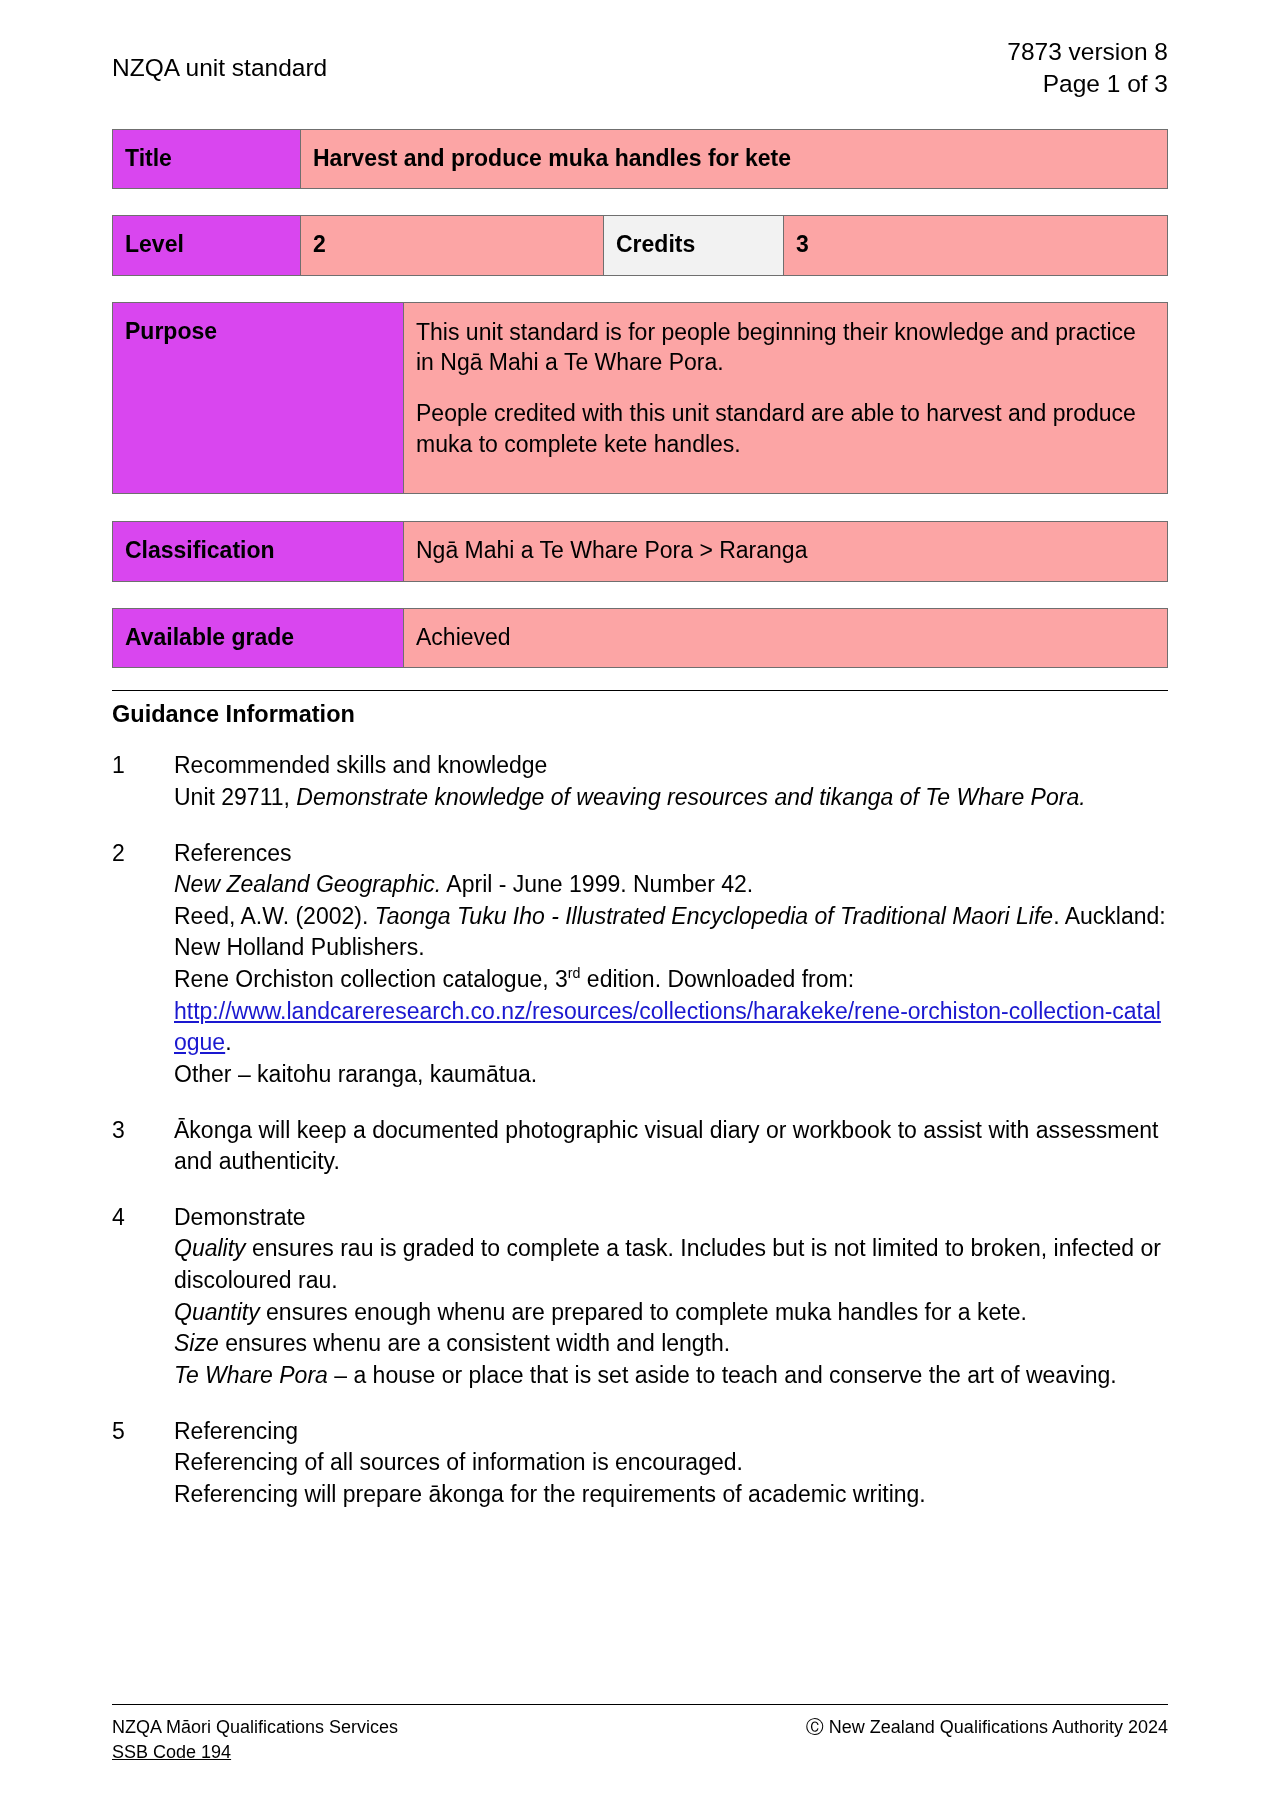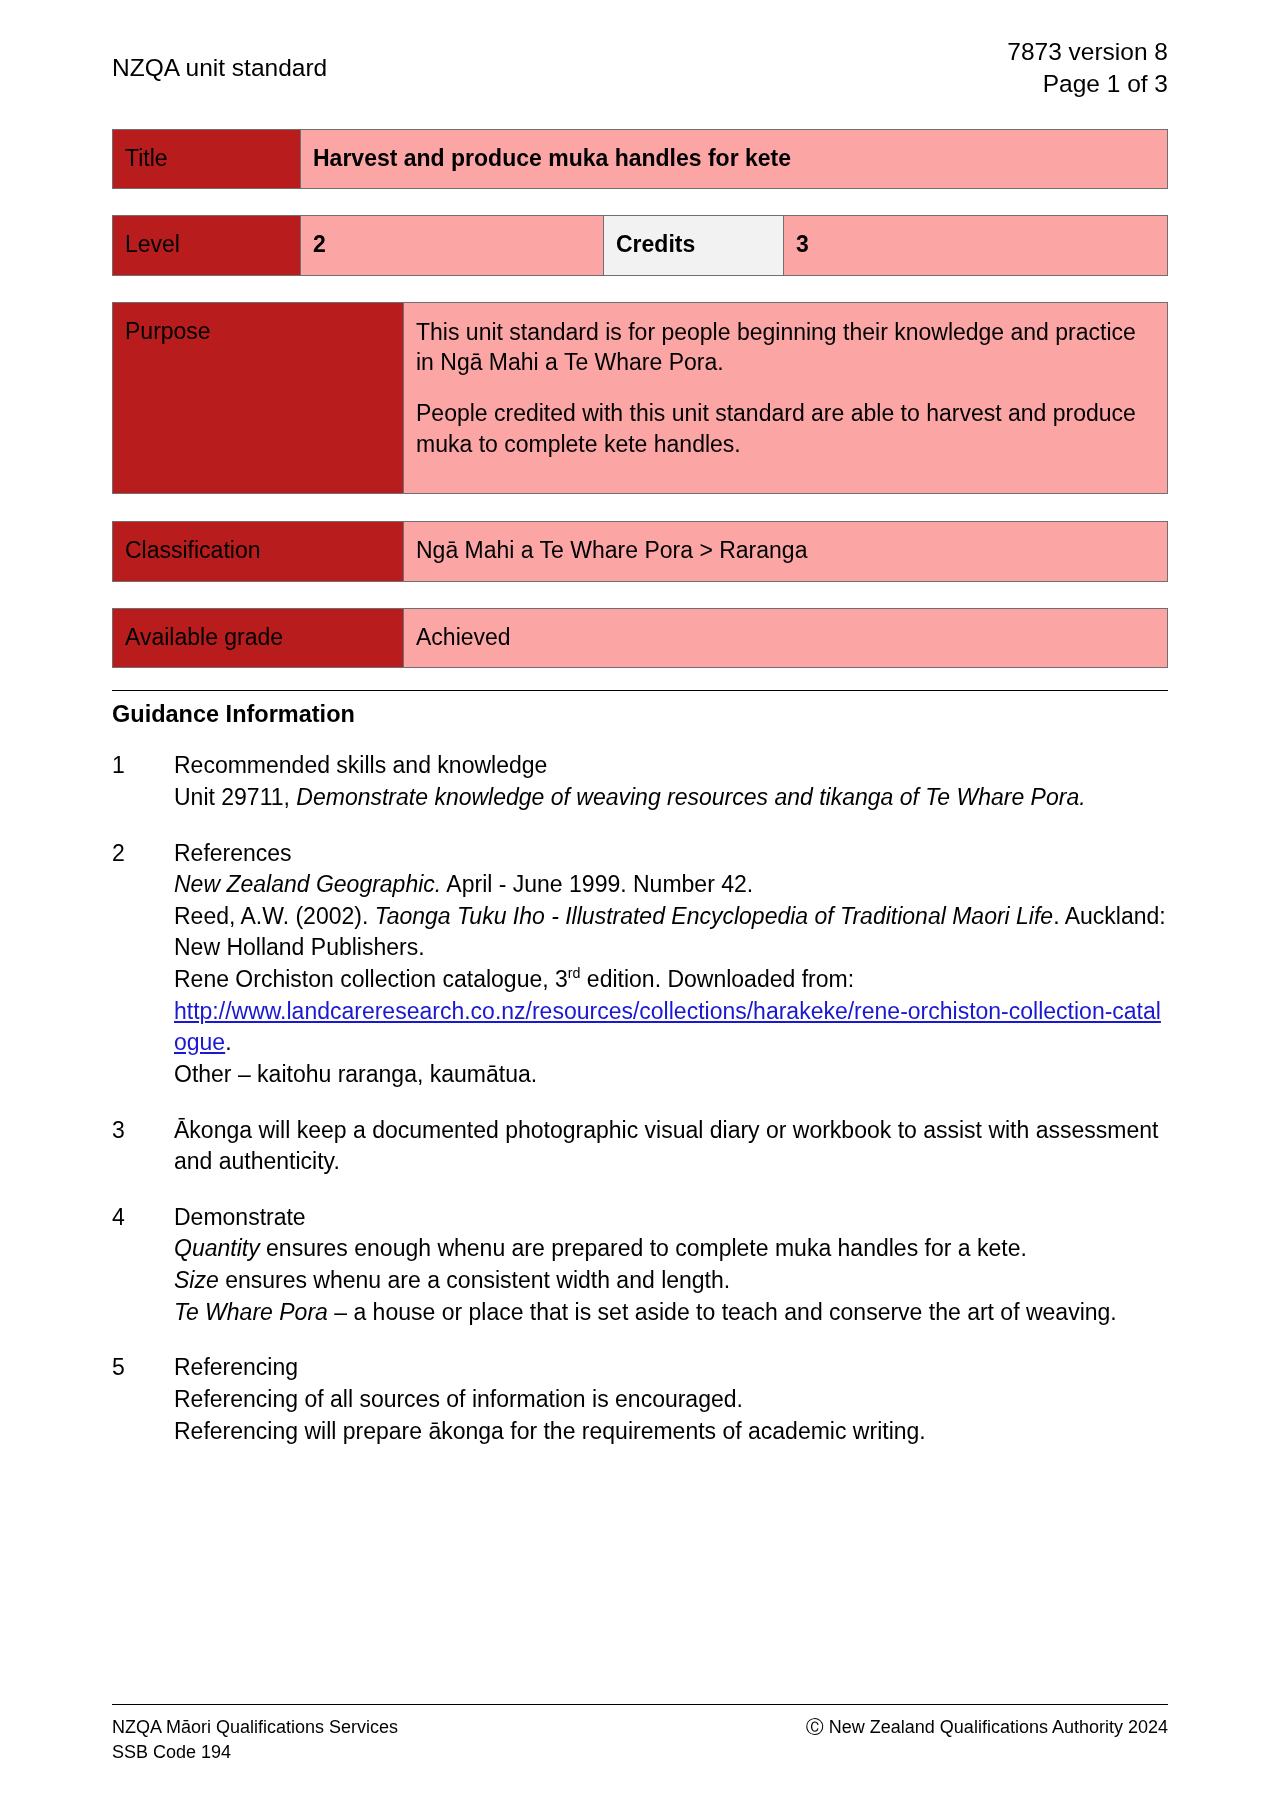--- a/index.html
+++ b/index.html
@@ -46,22 +46,22 @@
     margin-bottom: 26px;
   }
   .ustable td {
     border: 1px solid #6f6f6f;
     padding: 13px 12px 15px 12px;
     font-size: 23px;
     line-height: 1.33;
     vertical-align: top;
   }
   .lbl {
-    background: #b91c1c;
-    font-weight: normal;
+    background: #d946ef;
+    font-weight: bold;
     white-space: nowrap;
   }
   .val { background: #fca5a5; }
 
   .t-title td.lbl  { width: 163px; }
   .t-level td.lbl  { width: 163px; }
   .t-level td.v1   { width: 278px; }
   .t-level td.lbl2 { width: 155px; background:#f2f2f2; font-weight:bold; }
 
   .t-purpose { margin-bottom: 27px; }
@@ -116,21 +116,21 @@
     border: none;
     border-top: 1.6px solid #000;
     margin: 0 0 10px 0;
   }
   .footer-row {
     display: flex;
     justify-content: space-between;
     font-size: 18px;
     line-height: 1.42;
   }
-  .footer-left .l2 { display: block; }
+  .footer-left .l2 { display: block; text-decoration: underline; }
   .footer-right { text-align: right; white-space: nowrap; }
 </style>
 </head>
 <body>
 
 <div class="page">
 
   <div class="doc-header">
     <div class="left">NZQA unit standard</div>
     <div class="right">
@@ -216,20 +216,21 @@
     <div class="gnum">3</div>
     <div class="gbody">
       <p>Ākonga will keep a documented photographic visual diary or workbook to assist with assessment and authenticity.</p>
     </div>
   </div>
 
   <div class="gitem">
     <div class="gnum">4</div>
     <div class="gbody">
       <p>Demonstrate</p>
+      <p><em>Quality</em><span> ensures rau is graded to complete a task.  Includes but is not limited to broken, infected or discoloured rau.</span></p>
       <p><em>Quantity</em><span> ensures enough whenu are prepared to complete muka handles for a kete.</span></p>
       <p><em>Size</em><span> ensures whenu are a consistent width and length.</span></p>
       <p><em>Te Whare Pora</em><span> – a house or place that is set aside to teach and conserve the art of weaving.</span></p>
     </div>
   </div>
 
   <div class="gitem">
     <div class="gnum">5</div>
     <div class="gbody">
       <p>Referencing</p>

